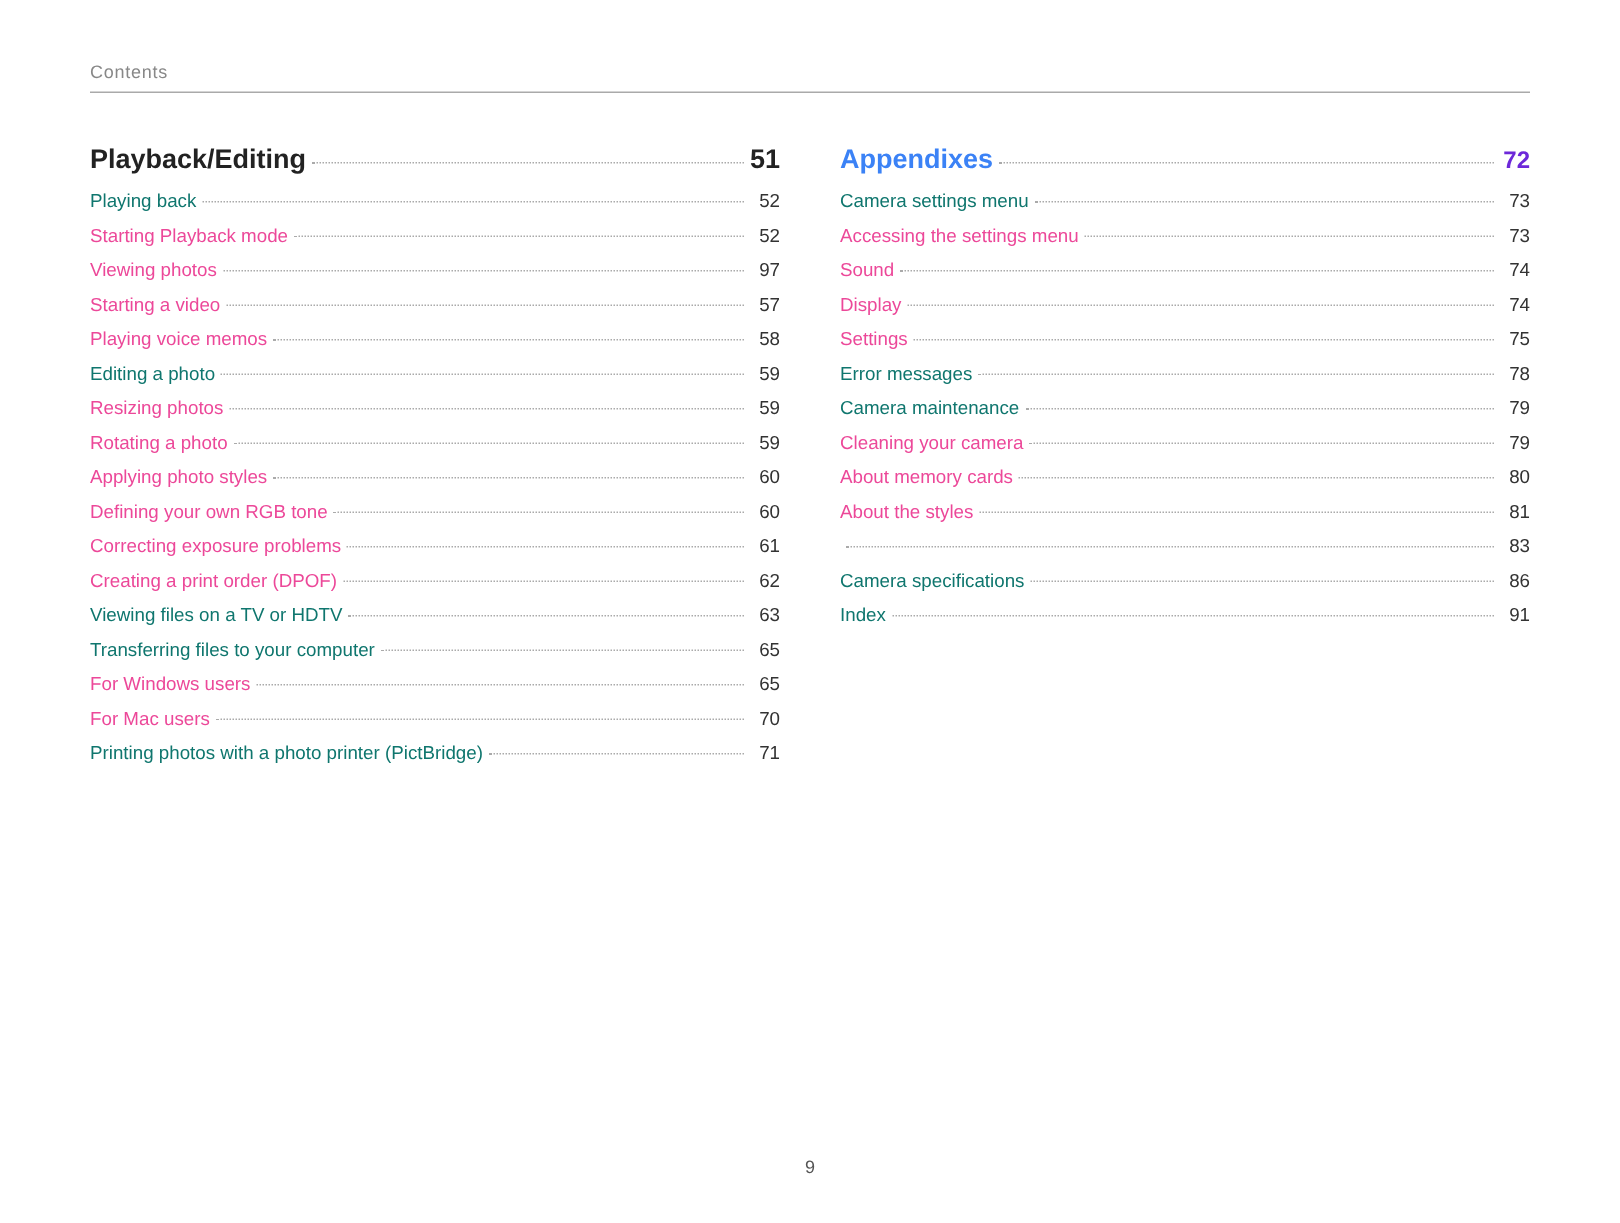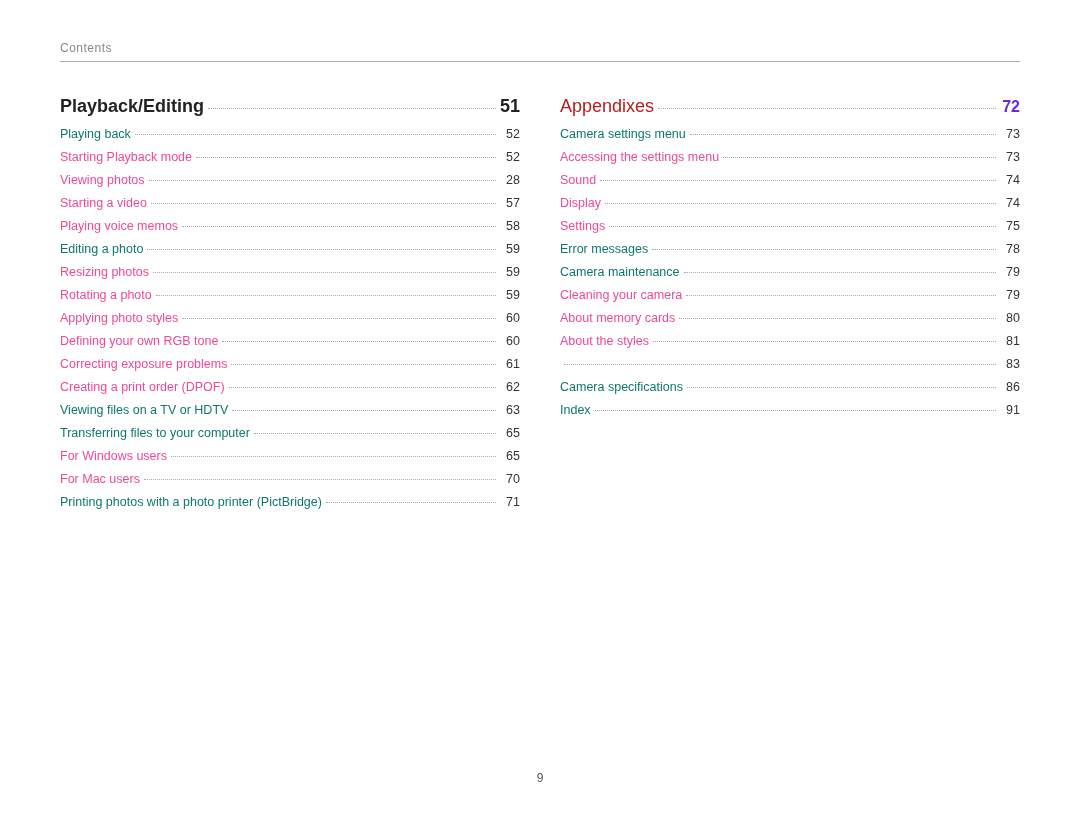--- a/index.html
+++ b/index.html
@@ -111,21 +111,21 @@
             <span class="toc-page">52</span>
           </div>
           <div class="toc-entry">
             <span class="toc-label">Starting Playback mode</span>
             <span class="toc-dots"></span>
             <span class="toc-page">52</span>
           </div>
           <div class="toc-entry">
             <span class="toc-label">Viewing photos</span>
             <span class="toc-dots"></span>
-            <span class="toc-page">28</span>
+            <span class="toc-page">97</span>
           </div>
           <div class="toc-entry">
             <span class="toc-label">Starting a video</span>
             <span class="toc-dots"></span>
             <span class="toc-page">57</span>
           </div>
           <div class="toc-entry">
             <span class="toc-label">Playing voice memos</span>
             <span class="toc-dots"></span>
             <span class="toc-page">58</span>
@@ -188,21 +188,21 @@
           <div class="toc-entry">
             <span class="toc-label blue">Printing photos with a photo printer (PictBridge)</span>
             <span class="toc-dots"></span>
             <span class="toc-page">71</span>
           </div>
         </div>
     </div>
 
     <div class="column">
       <div class="toc-entry">
-        <span class="toc-label" style="font-size:18px; font-weight:normal; color:#b91c1c;">Appendixes</span>
+        <span class="toc-label" style="font-size:18px; font-weight:bold; color:#3b82f6;">Appendixes</span>
         <span class="toc-dots"></span>
         <span class="toc-page" style="font-size:16px; font-weight:bold; color:#6d28d9;">72</span>
       </div>
       <div id="right-entries">
           <div class="toc-entry">
             <span class="toc-label blue">Camera settings menu</span>
             <span class="toc-dots"></span>
             <span class="toc-page">73</span>
           </div>
           <div class="toc-entry">

